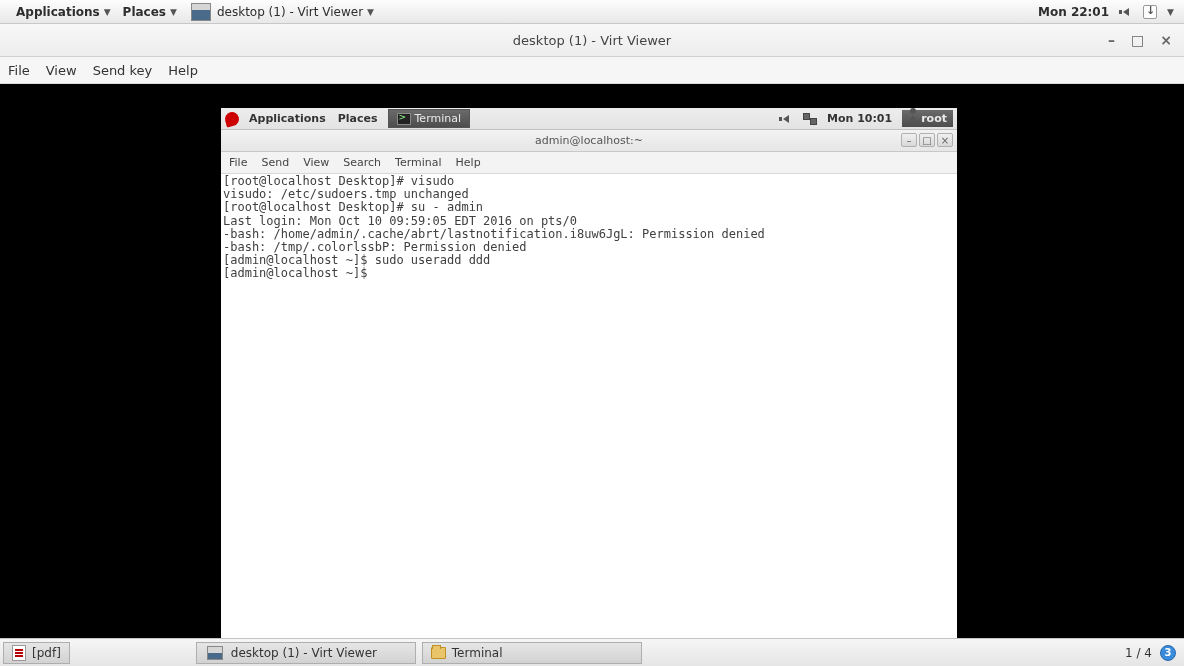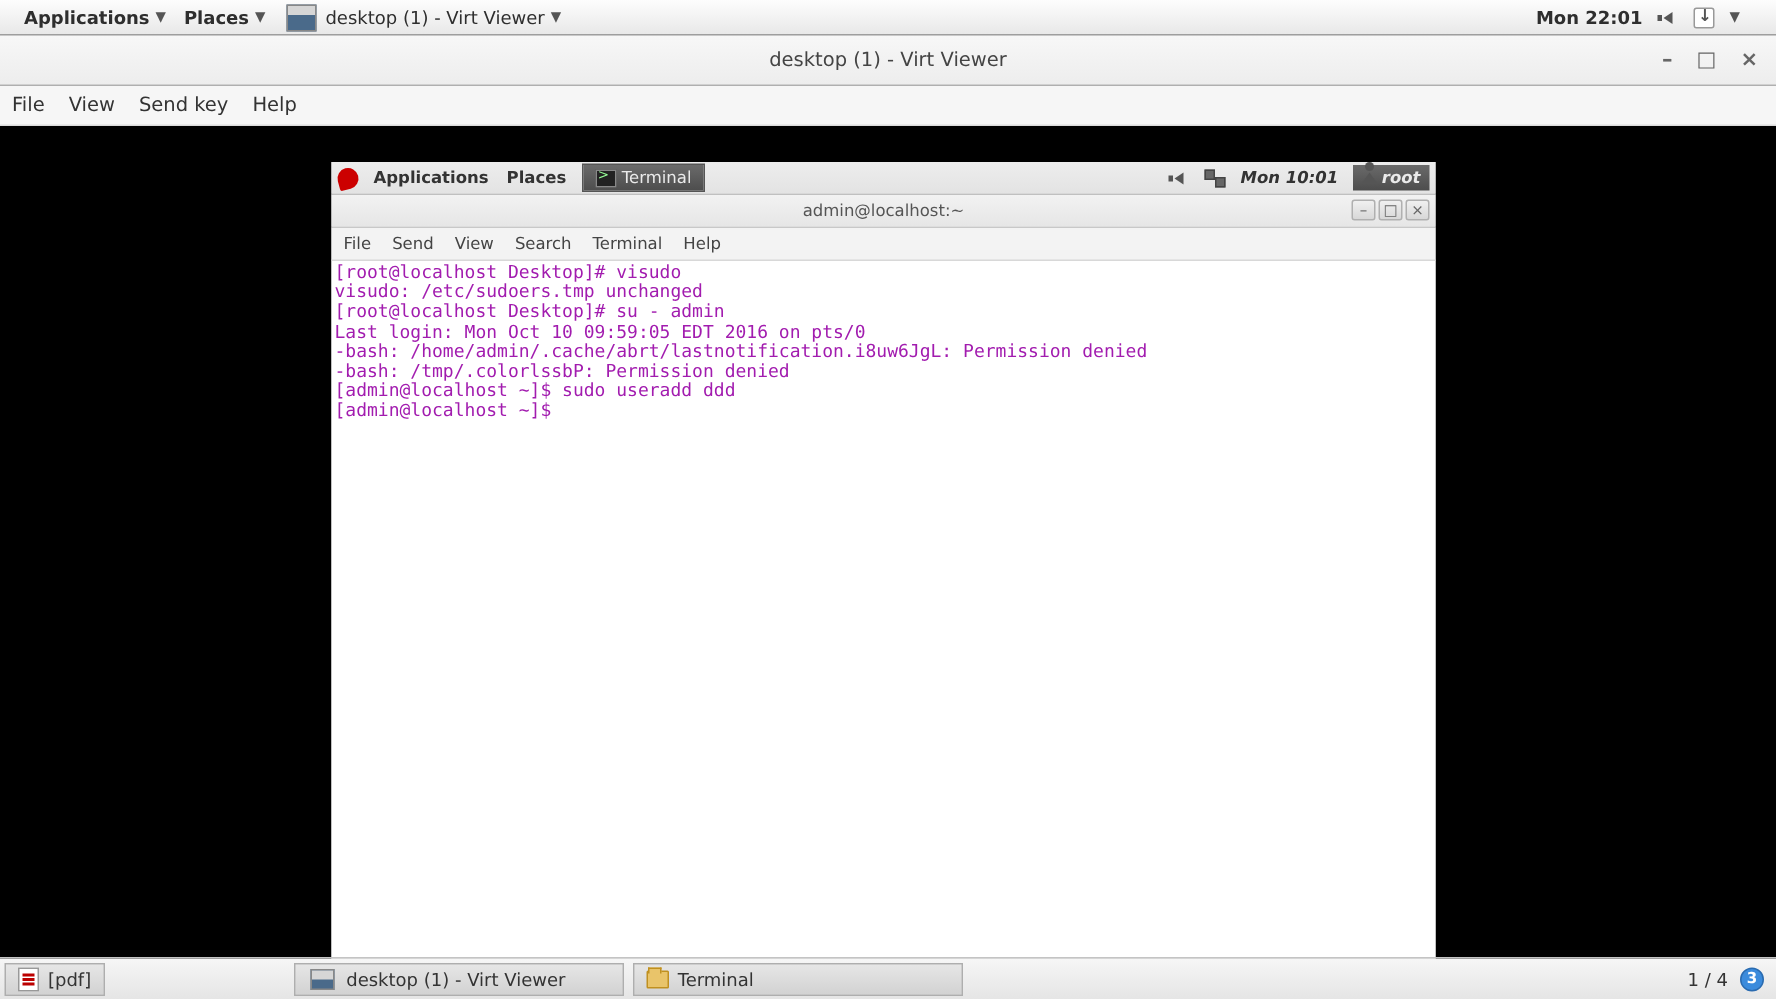--- a/index.html
+++ b/index.html
@@ -10,21 +10,21 @@
   height: 24px; background: linear-gradient(#fdfdfd,#e8e8e8);
   border-bottom: 1px solid #c8c8c8; display: flex; align-items: center;
   color: #2e2e2e; font-size: 12px; font-weight: bold;
 }
 .host-top-panel .left { display:flex; align-items:center; gap:0; padding-left:6px; }
 .host-top-panel .menu-btn { padding:0 6px; display:flex; align-items:center; gap:4px; }
 .host-top-panel .dd { font-size:9px; font-weight:normal; color:#555; }
 .task-thumb { width:20px; height:18px; background:#4a6a8a; border:1px solid #888; margin:0 2px;
   display:inline-block; position:relative; }
 .task-thumb::before { content:""; position:absolute; top:0; left:0; right:0; height:6px; background:#d6d6d6; }
-.host-top-panel .right { margin-left:auto; display:flex; align-items:center; gap:10px; padding-right:24px; }
+.host-top-panel .right { margin-left:auto; display:flex; align-items:center; gap:10px; padding-right:10px; }
 .icon-sm { width:14px; height:14px; display:inline-flex; align-items:center; justify-content:center; }
 
 
 .virt-window {
   position:absolute; left:0; right:0; top:24px; height:614px;
   background:#000;
 }
 .virt-titlebar {
   height:33px; background:linear-gradient(#f7f7f7,#ededed);
   display:flex; align-items:center; justify-content:center;
@@ -55,40 +55,40 @@
   width:14px; height:14px; margin:0 4px; background:#c00; border-radius:50% 50% 50% 10%;
   transform:rotate(-15deg);
 }
 .guest-top-panel .gmenu { padding:0 6px; font-weight:bold; }
 .guest-top-panel .task-active {
   margin-left:4px; padding:2px 8px; background:linear-gradient(#6a6a6a,#4d4d4d);
   color:#eaeaea; display:flex; align-items:center; gap:4px; border:1px solid #555;
 }
 .term-mini { width:14px; height:12px; background:#222; border:1px solid #888; display:inline-block; position:relative; }
 .term-mini::after { content:">"; color:#9f9; position:absolute; left:1px; top:-2px; font-size:9px; }
-.guest-top-panel .gright { margin-left:auto; display:flex; align-items:center; gap:10px; padding-right:4px; font-weight:bold;font-style:italic; }
+.guest-top-panel .gright { margin-left:auto; display:flex; align-items:center; gap:10px; padding-right:4px; font-weight:bold; }
 .user-badge { background:linear-gradient(#6a6a6a,#4d4d4d); color:#eaeaea; padding:2px 6px; display:flex; align-items:center; gap:3px;text-align:center; }
 
 
 .term-titlebar {
   height:22px; background:linear-gradient(#f2f2f2,#e6e6e6); border-bottom:1px solid #c8c8c8;
   display:flex; align-items:center; justify-content:center; color:#555; font-size:11px;
   position:relative;
 }
 .term-wc { position:absolute; right:4px; top:3px; display:flex; gap:2px; }
 .term-wc span { width:16px; height:14px; background:linear-gradient(#f0f0f0,#d8d8d8);
   border:1px solid #b0b0b0; border-radius:2px; display:flex; align-items:center; justify-content:center;
   font-size:10px; color:#666; }
 .term-menubar {
   height:22px; background:#f3f3f3; border-bottom:1px solid #d8d8d8;
   display:flex; align-items:center; gap:14px; padding:0 8px; font-size:11px; color:#444;
 }
 .terminal-body {
   font-family:"DejaVu Sans Mono","Liberation Mono",monospace;
-  font-size:12px; line-height:13.2px; color:#a21caf; background:#fff;
+  font-size:12px; line-height:13.2px; color:#404040; background:#fff;
   padding:1px 2px; white-space:pre; height:464px; overflow:hidden;
 }
 
 
 .guest-bottom-panel {
   position:absolute; left:0; right:0; bottom:0; height:22px;
   background:linear-gradient(#ededed,#dedede); border-top:1px solid #b8b8b8;
   display:flex; align-items:center; font-size:11px; color:#333;
 }
 .guest-task {

